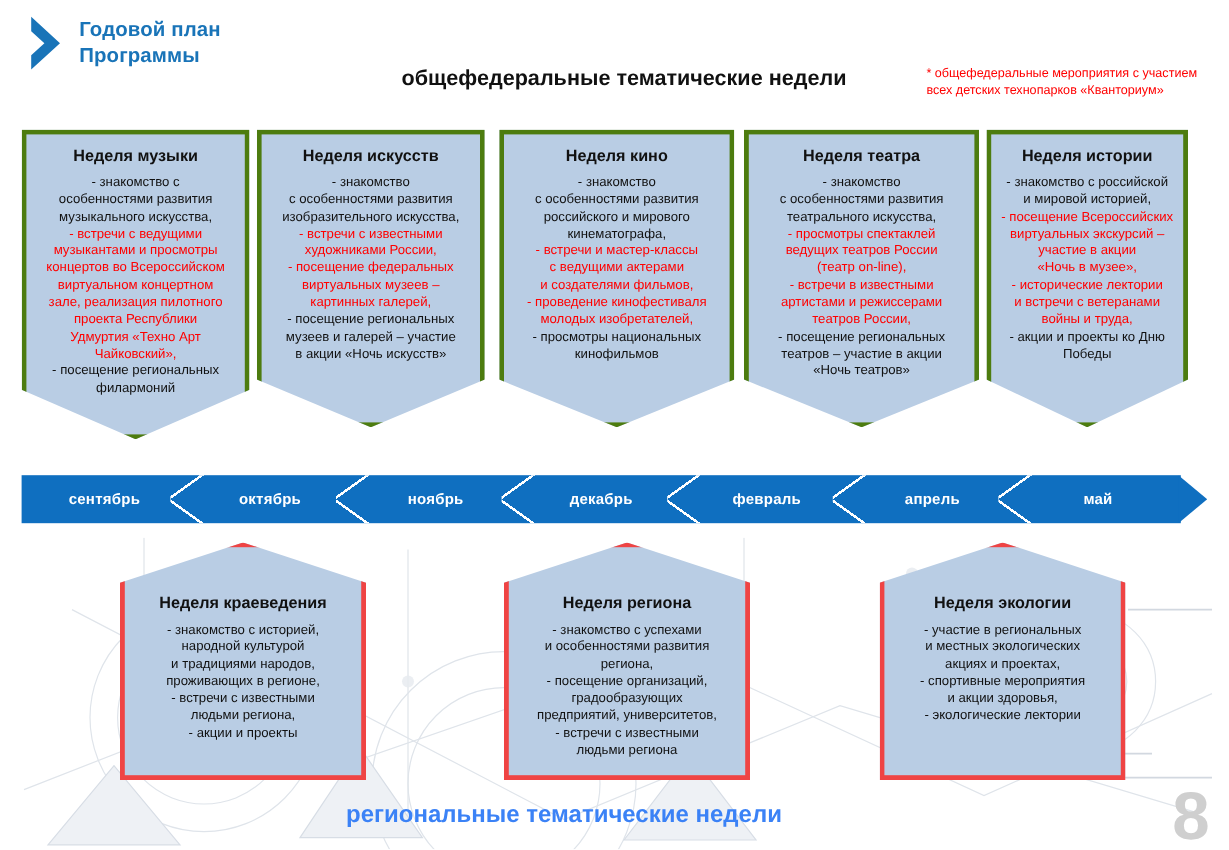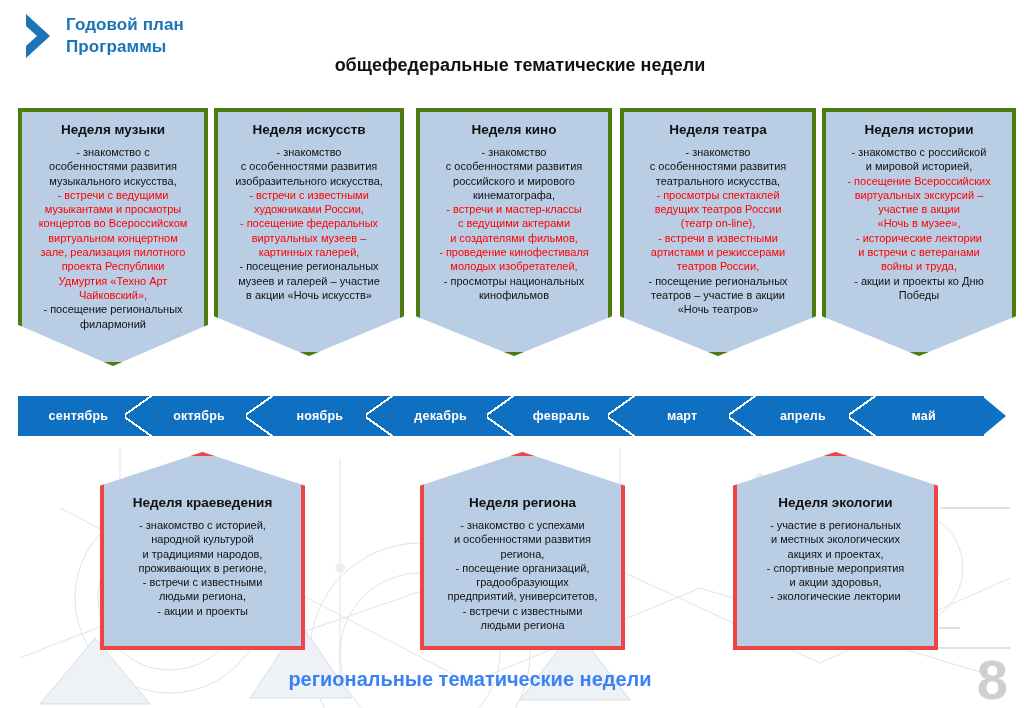--- a/index.html
+++ b/index.html
@@ -198,20 +198,21 @@
     <div class="logo-chev">
       <svg viewBox="0 0 36 48" xmlns="http://www.w3.org/2000/svg">
         <path d="M4 2 L28 24 L4 46 L4 34 L15 24 L4 14 Z" fill="#1974b8"></path>
       </svg>
     </div>
     <div class="brand">
       <div>Годовой план</div>
       <div>Программы</div>
     </div>
     <div class="deck-title">общефедеральные тематические недели</div>
+    <div class="note">* общефедеральные мероприятия с участием всех  детских технопарков «Кванториум»</div>
   </div>
 
   <div class="top-row">
       <div class="pent-down" style="left: 18px; width: 190px; height: 258px;">
         <div class="card-title">Неделя музыки</div>
         <div class="card-body">
           <div>- знакомство с</div>
           <div>особенностями развития</div>
           <div>музыкального искусства,</div>
           <div class="hl">- встречи с ведущими</div>
@@ -268,21 +269,21 @@
           <div class="hl">ведущих театров России</div>
           <div class="hl">(театр on-line),</div>
           <div class="hl">- встречи в известными</div>
           <div class="hl">артистами и режиссерами</div>
           <div class="hl">театров России,</div>
           <div>- посещение региональных</div>
           <div>театров – участие в акции</div>
           <div>«Ночь театров»</div>
         </div>
       </div>
-      <div class="pent-down" style="left: 822px; width: 194px; height: 248px;">
+      <div class="pent-down" style="left: 822px; width: 168px; height: 248px;">
         <div class="card-title">Неделя истории</div>
         <div class="card-body">
           <div>- знакомство с российской</div>
           <div>и мировой историей,</div>
           <div class="hl">- посещение Всероссийских</div>
           <div class="hl">виртуальных экскурсий –</div>
           <div class="hl">участие в акции</div>
           <div class="hl">«Ночь в музее»,</div>
           <div class="hl">- исторические лектории</div>
           <div class="hl">и встречи с ветеранами</div>
@@ -295,21 +296,20 @@
 
   <div class="timeline">
     <div class="tl-bar"></div>
     <div class="tl-cap"></div>
     <div class="tl-months">
         <div class="tl-month">сентябрь</div>
         <div class="tl-month">октябрь</div>
         <div class="tl-month">ноябрь</div>
         <div class="tl-month">декабрь</div>
         <div class="tl-month">февраль</div>
-        <div class="tl-month">март</div>
         <div class="tl-month">апрель</div>
         <div class="tl-month">май</div>
       </div>
   </div>
 
   <div class="bottom-row">
       <div class="pent-up" style="left: 100px; top: 0px; width: 205px; height: 198px;">
         <div class="card-title">Неделя краеведения</div>
         <div class="card-body">
           <div>- знакомство с историей,</div>

